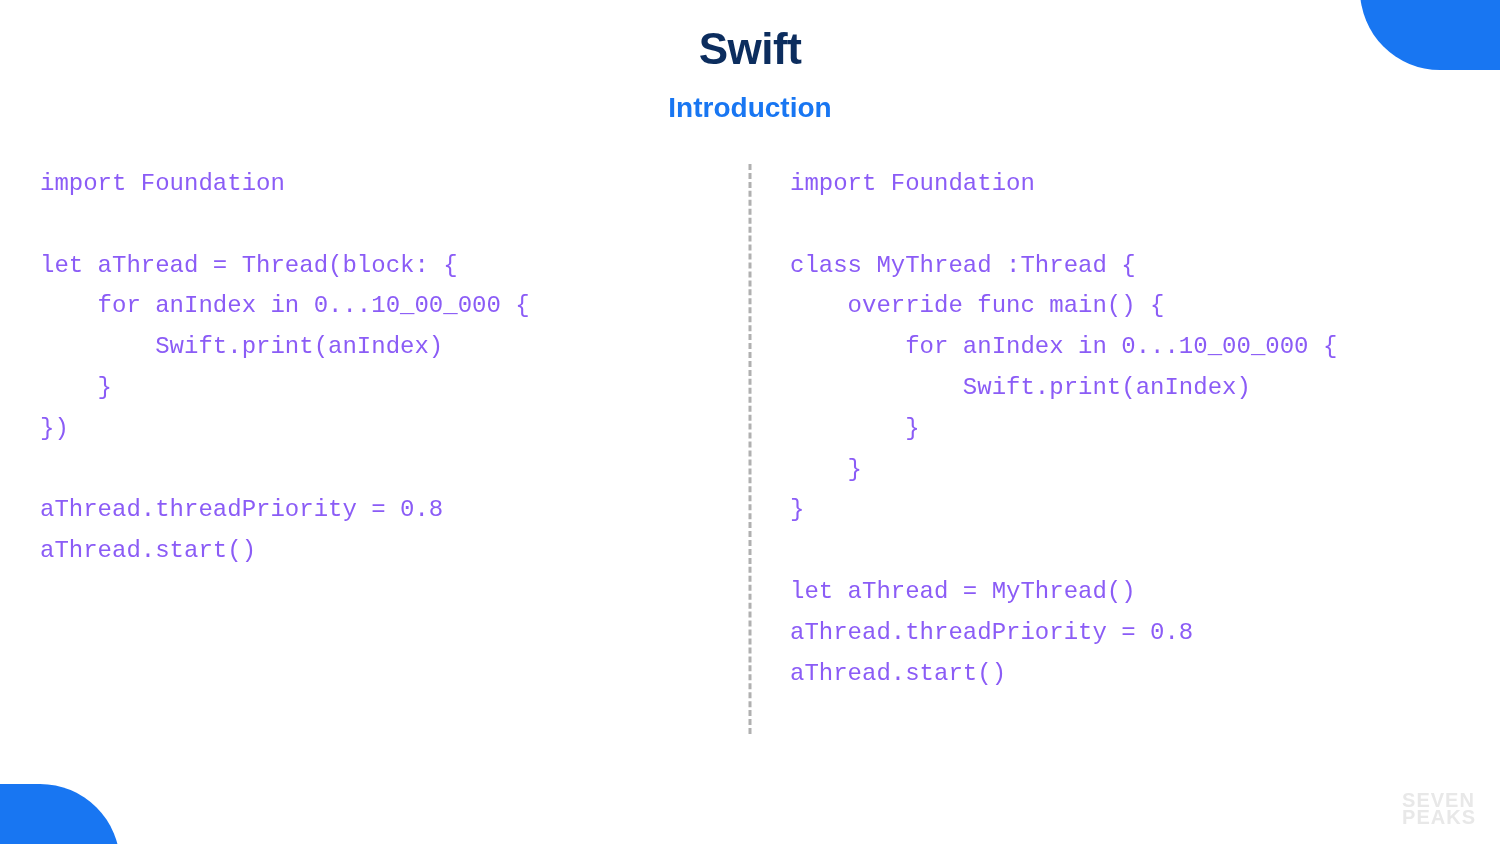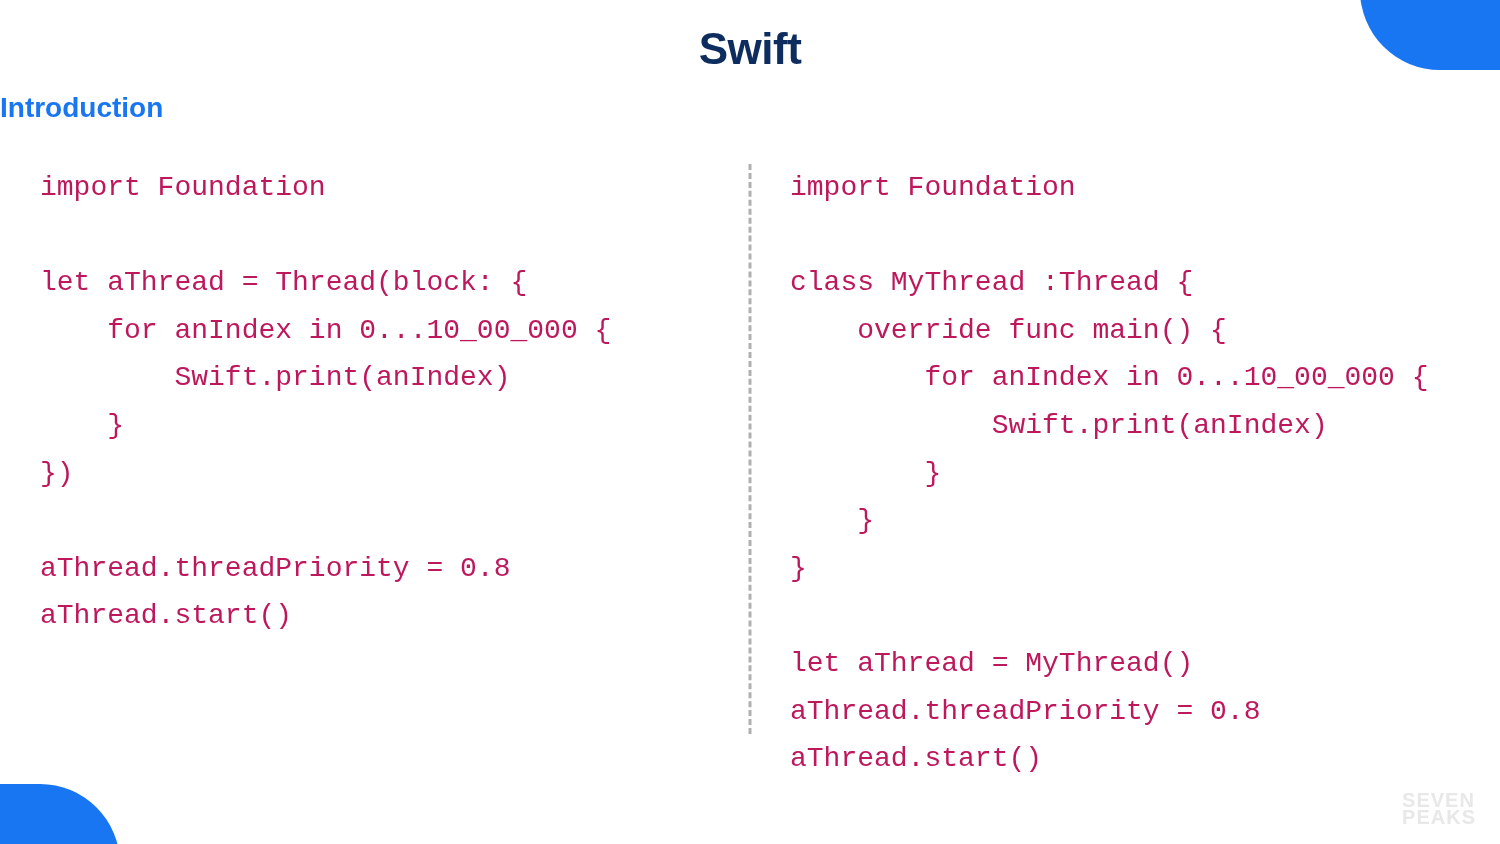--- a/index.html
+++ b/index.html
@@ -40,20 +40,21 @@
     .title {
       text-align: center;
       font-size: 44px;
       font-weight: 700;
       color: #0c2d5e;
       margin-top: 24px;
       letter-spacing: -0.5px;
     }
 
     .subtitle {
+      text-align: center;
       font-size: 28px;
       font-weight: 700;
       color: #1876f2;
       margin-top: 18px;
     }
 
     .columns {
       display: flex;
       margin-top: 40px;
       padding: 0 40px;
@@ -76,23 +77,23 @@
       top: 0;
       bottom: -40px;
       width: 0;
       border-left: 3px dashed #b0b0b0;
       transform: translateX(-50%);
       height: 570px;
     }
 
     pre {
       font-family: "Courier New", Courier, monospace;
-      font-size: 28px;
+      font-size: 24px;
       line-height: 1.7;
-      color: #be185d;
+      color: #8b5cf6;
       white-space: pre;
     }
 
     .watermark {
       position: absolute;
       bottom: 18px;
       right: 24px;
       font-size: 20px;
       font-weight: 800;
       color: #e8e8e8;

